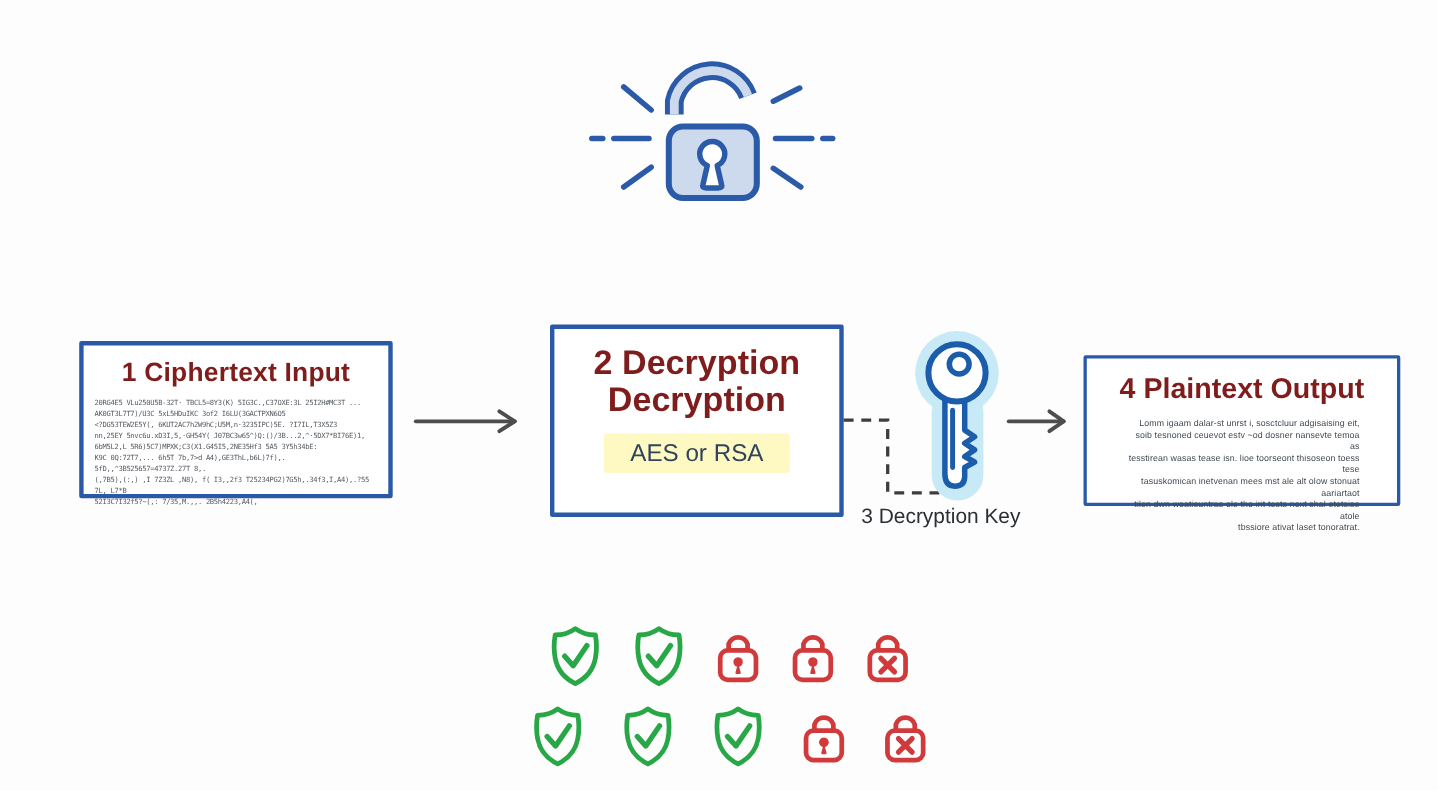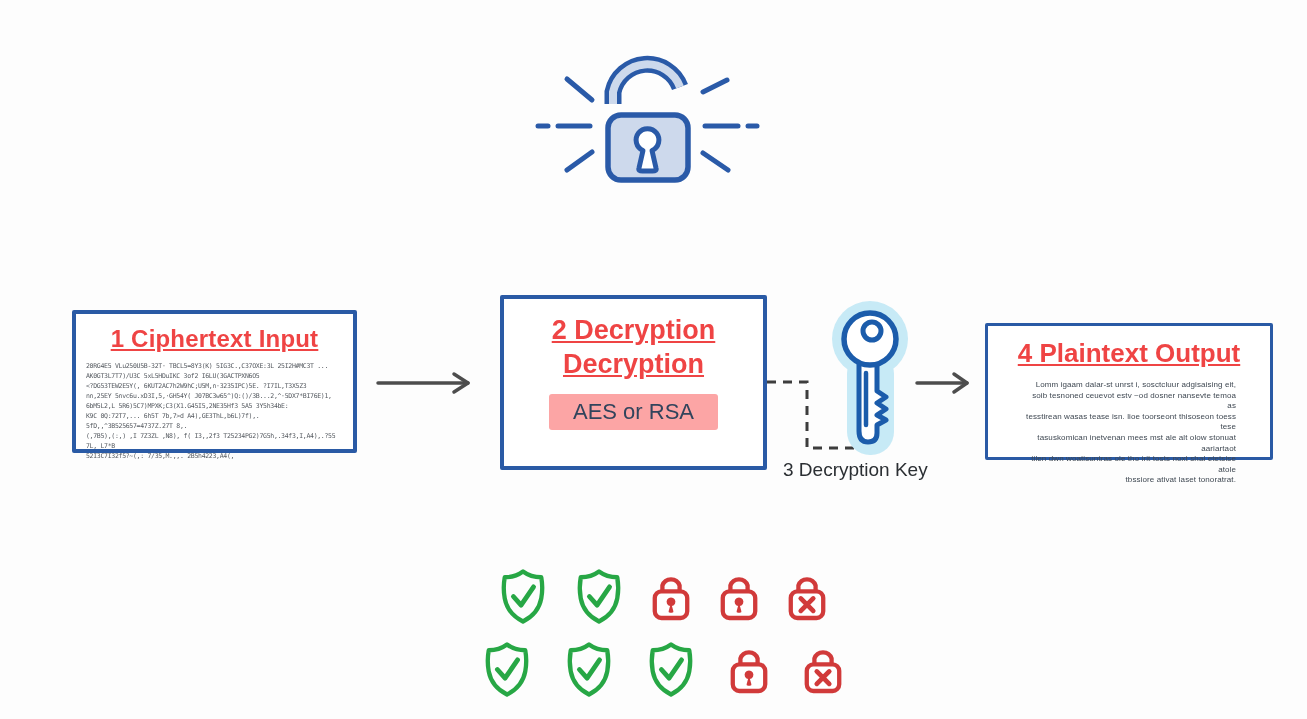--- a/index.html
+++ b/index.html
@@ -8,39 +8,39 @@
   #stage { position:relative; width:1307px; height:719px; background:#fdfdfd; }
 
   .abs { position:absolute; }
 
   
   .flow-box { position:absolute; background:#ffffff; border:4px solid #2a5aa5; border-radius:2px; text-align:center; }
   #box1 { left:72px; top:310px; width:285px; height:143px; }
   #box2 { left:500px; top:295px; width:267px; height:175px; }
   #box4 { left:985px; top:323px; width:288px; height:137px; border-width:3px; }
 
-  .box-title { font-weight:bold; color:#ef4444;text-decoration:underline; }
+  .box-title { font-weight:bold; color:#7f1d1d; }
   #box1 .box-title { font-size:24px; margin-top:11px; letter-spacing:0.2px; }
-  #box2 .box-title { font-size:27px; line-height:34px; margin-top:14px; }
+  #box2 .box-title { font-size:31px; line-height:34px; margin-top:14px; }
   #box4 .box-title { font-size:26px; margin-top:12px; }
 
   .cipher-text {
     margin-top:8px; padding:0 10px;
     font-family:"DejaVu Sans Mono", monospace;
     font-size:6.5px; line-height:10px; letter-spacing:-0.3px;
     color:#565b61; white-space:pre-line; text-align:left;
   }
   .plain-text {
     margin-top:11px; padding:0 34px;
     font-size:8px; line-height:10.6px; letter-spacing:0.1px;
     color:#3f4852; white-space:pre-line; text-align:right;
   }
   .algo-badge {
     display:inline-block; margin-top:13px;
-    background:#fca5a5; color:#31445c;
+    background:#fef9c3; color:#31445c;
     font-size:22px; padding:5px 24px; border-radius:3px;
   }
 
   #key-label {
     position:absolute; left:783px; top:459px; width:180px;
     font-size:19px; color:#2b2f33; text-align:left; white-space:nowrap;
   }
 
   .sec-row { display:flex; justify-content:center; align-items:center; }
   #security-grid { position:absolute; left:448px; top:568px; width:430px; }

